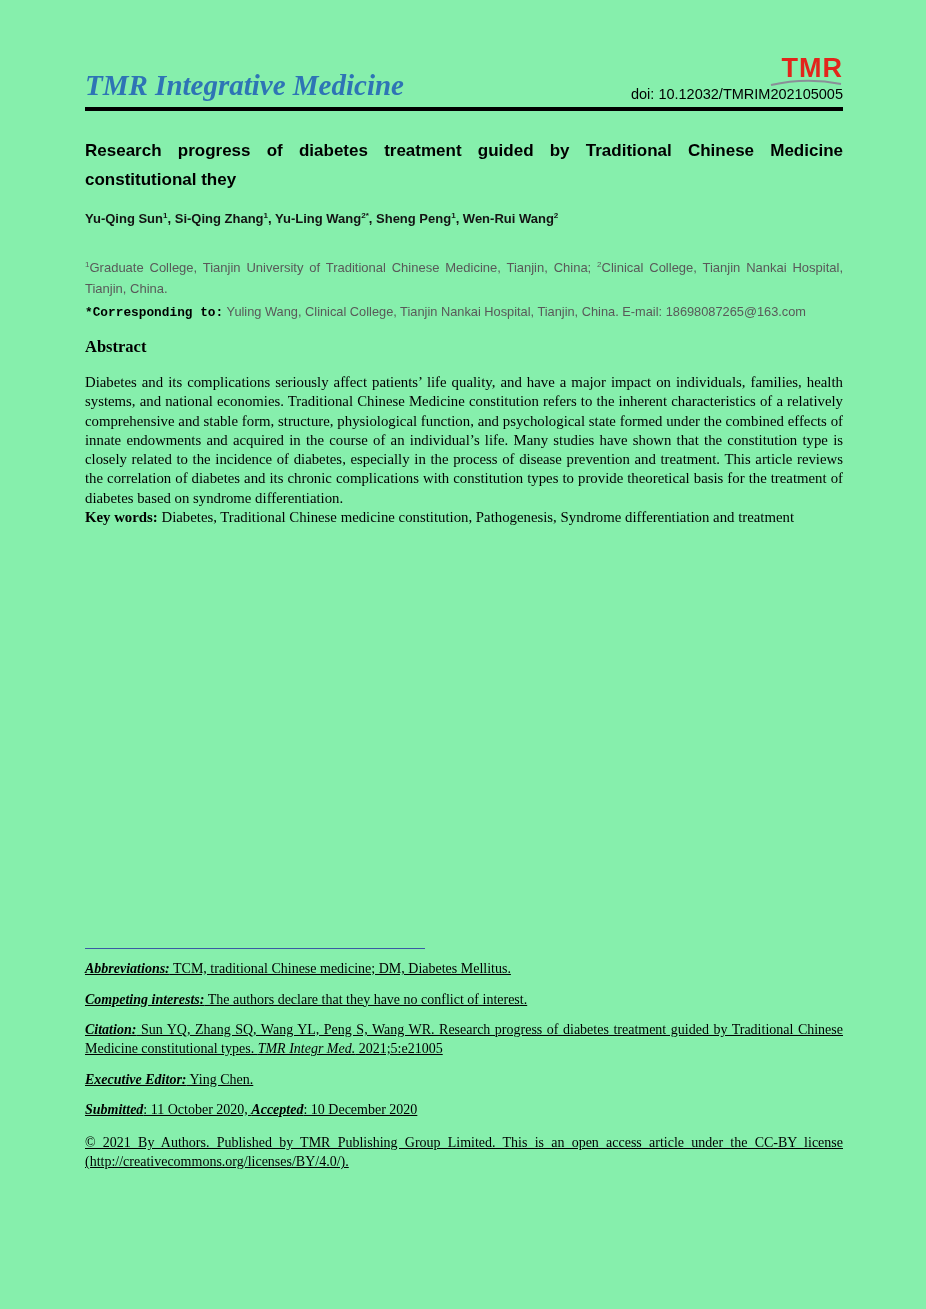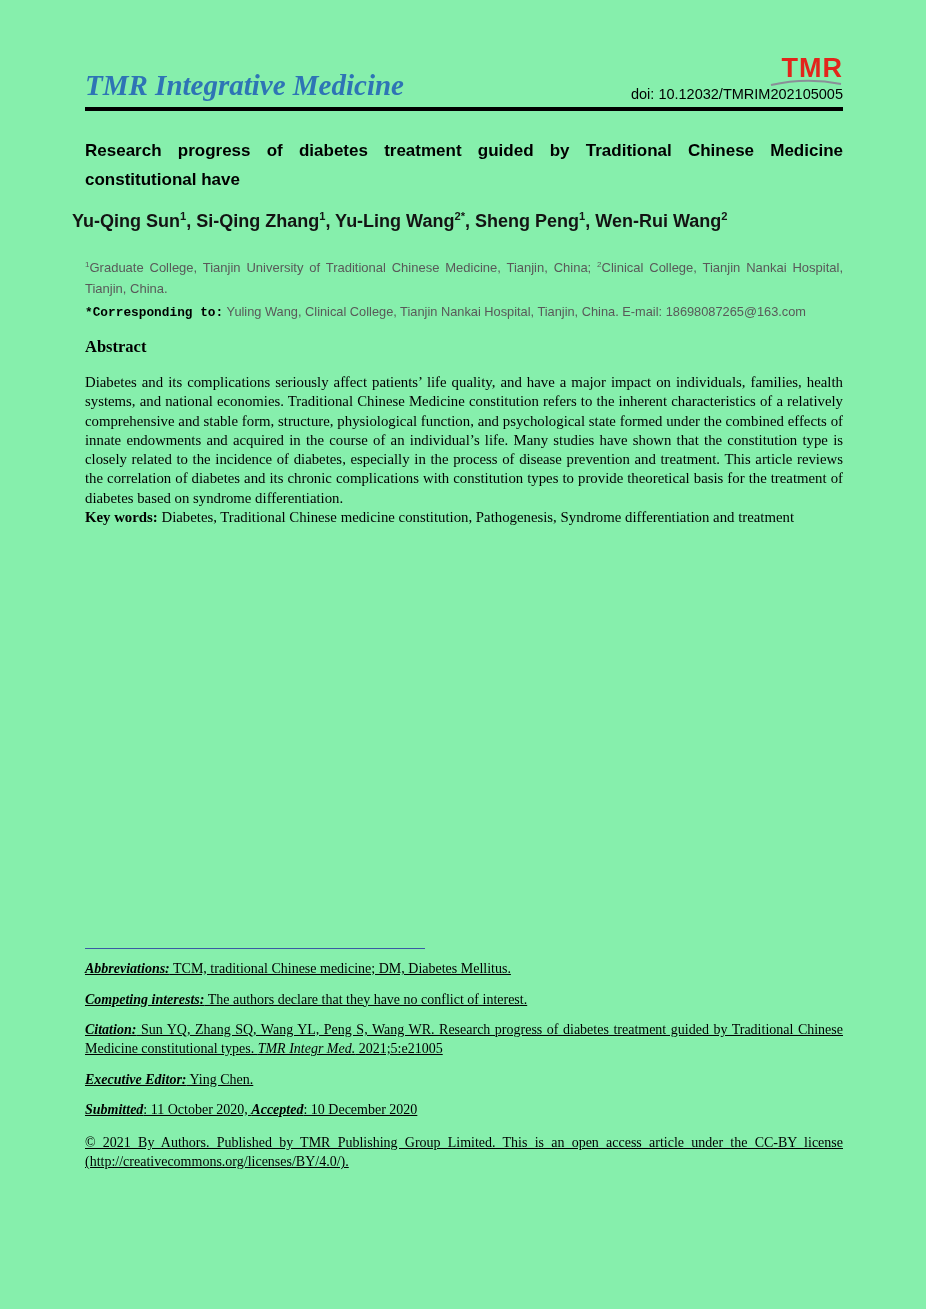--- a/index.html
+++ b/index.html
@@ -26,22 +26,22 @@
   }
   .header-rule { position:absolute; left:0; top:52px; width:100%; height:3.5px; background:#000; }
 
   
   .article-title {
     position:absolute; left:85px; top:136px; width:758px;
     font-family:"Liberation Sans", sans-serif; font-weight:bold;
     font-size:17px; line-height:29px; text-align:justify; color:#000;
   }
   .authors {
-    position:absolute; left:72px; top:211px; width:758px;
-    font-family:"Liberation Sans", sans-serif; font-weight:bold; font-size:18px; color:#131313;
+    position:absolute; left:85px; top:211px; width:758px;
+    font-family:"Liberation Sans", sans-serif; font-weight:bold; font-size:13px; color:#131313;
   }
   sup { font-size:62%; vertical-align:super; line-height:0; }
   .affiliations {
     position:absolute; left:85px; top:257px; width:758px;
     font-family:"Liberation Sans", sans-serif; font-size:13px; line-height:21px;
     color:var(--text_gray,#595959); text-align:justify;
   }
   .corresponding {
     position:absolute; left:85px; top:304px; width:758px;
     font-family:"Liberation Sans", sans-serif; font-size:12.8px; color:var(--text_gray,#595959);
@@ -90,21 +90,21 @@
     <div class="logo">
       <span class="logo-text">TMR</span>
       <svg class="logo-swoosh" width="74" height="8" viewBox="0 0 74 8" aria-hidden="true">
         <path d="M2 6 Q37 -2 72 5" fill="none" stroke="#8a8f98" stroke-width="2"></path>
       </svg>
     </div>
     <div class="doi">doi: 10.12032/TMRIM202105005</div>
     <div class="header-rule"></div>
   </div>
 
-  <h1 class="article-title">Research progress of diabetes treatment guided by Traditional Chinese Medicine constitutional have</h1>
+  <h1 class="article-title">Research progress of diabetes treatment guided by Traditional Chinese Medicine constitutional they</h1>
 
   <p class="authors"><span>Yu-Qing Sun</span><sup>1</sup><span>, Si-Qing Zhang</span><sup>1</sup><span>, Yu-Ling Wang</span><sup>2*</sup><span>, Sheng Peng</span><sup>1</sup><span>, Wen-Rui Wang</span><sup>2</sup></p>
 
   <p class="affiliations"><sup>1</sup><span>Graduate College, Tianjin University of Traditional Chinese Medicine, Tianjin, China; </span><sup>2</sup><span>Clinical College, Tianjin Nankai Hospital, Tianjin, China.</span></p>
 
   <p class="corresponding"><span class="corr-label">*Corresponding to:</span><span> Yuling Wang, Clinical College, Tianjin Nankai Hospital, Tianjin, China. E-mail: 18698087265@163.com</span></p>
 
   <h2 class="abstract-heading">Abstract</h2>
   <div class="abstract-block">
     <p>Diabetes and its complications seriously affect patients’ life quality, and have a major impact on individuals, families, health systems, and national economies. Traditional Chinese Medicine constitution refers to the inherent characteristics of a relatively comprehensive and stable form, structure, physiological function, and psychological state formed under the combined effects of innate endowments and acquired in the course of an individual’s life. Many studies have shown that the constitution type is closely related to the incidence of diabetes, especially in the process of disease prevention and treatment. This article reviews the correlation of diabetes and its chronic complications with constitution types to provide theoretical basis for the treatment of diabetes based on syndrome differentiation.</p>

